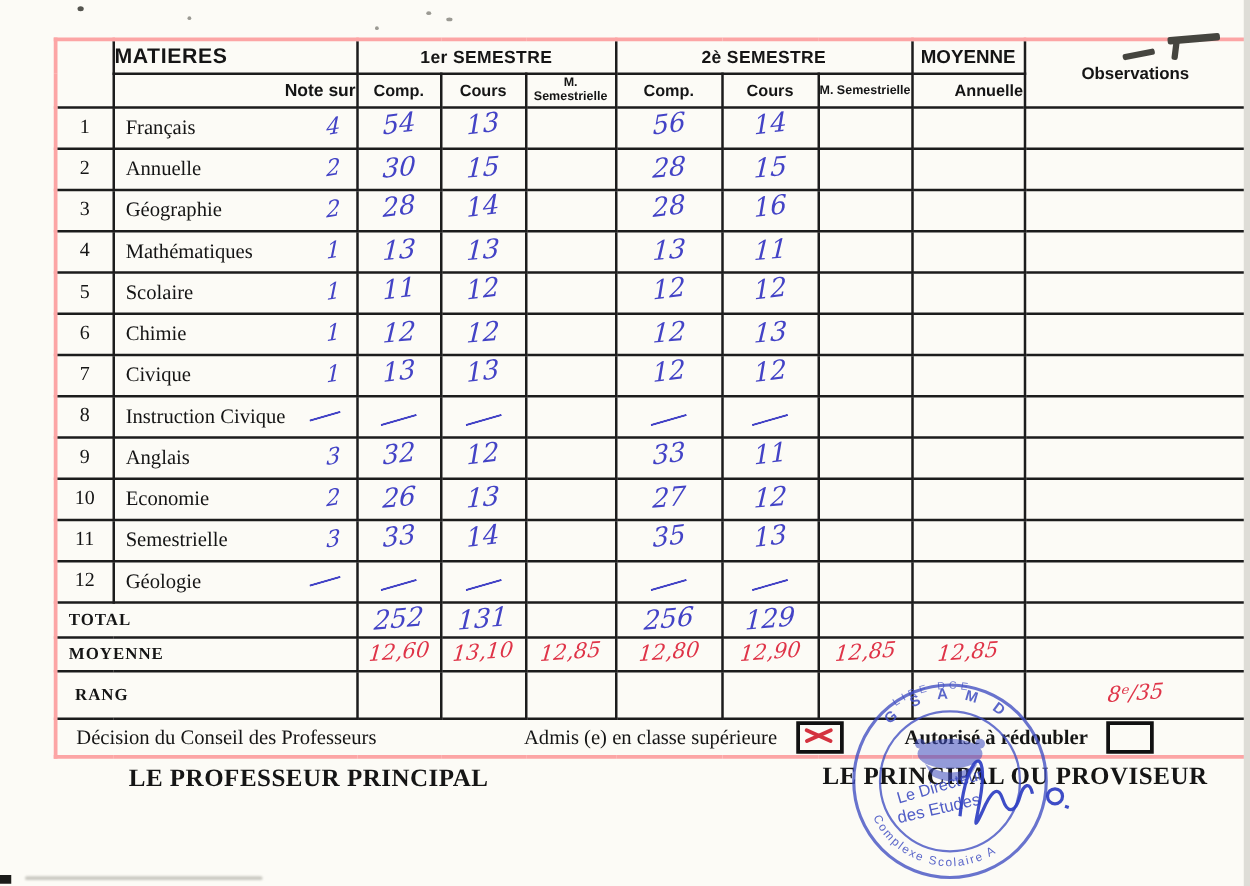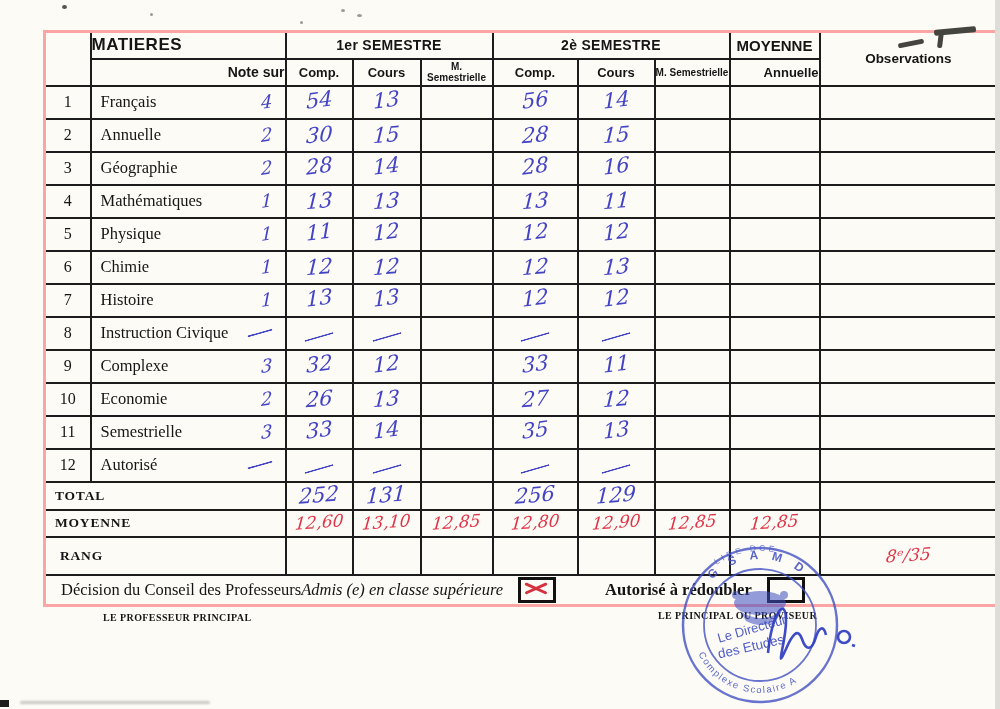--- a/index.html
+++ b/index.html
@@ -43,31 +43,31 @@
   .subj-wrap .hw.dashline{width:26px;}
   .rang-val{font-size:16px;}
 
   td.lbl{font-size:13.5px;font-weight:bold;letter-spacing:.8px;padding-left:9px;
          font-family:"Liberation Serif",serif;}
   tr.rang-row td.lbl{padding-left:14px;}
 
   
   .decision-cell{padding:0;}
   .decision-flex{display:flex;align-items:center;padding:0 0 0 15px;font-size:16.5px;}
-  .dec-admis{font-style:italic;}
+  .dec-admis{margin-left:118px;}
   .dec-red{margin-left:49px;font-weight:bold;}
   .cb{width:32px;height:20px;border:3px solid #111;display:inline-block;position:relative;
       margin-left:15px;background:transparent;flex:none;}
   .cb.checked::before,.cb.checked::after{content:"";position:absolute;left:3px;top:7px;width:24px;
       height:2.5px;background:#d4323f;border-radius:2px;}
   .cb.checked::before{transform:rotate(24deg);}
   .cb.checked::after{transform:rotate(-24deg);}
 
   
-  .sig{position:absolute;font-weight:bold;font-size:10px;letter-spacing:.4px;
+  .sig{position:absolute;font-weight:bold;font-size:20px;letter-spacing:.4px;
        font-family:"Liberation Serif",serif;}
   .sig-left{left:103px;top:612px;}
   .sig-right{left:658px;top:610px;z-index:2;}
 
   
   svg.stamp{position:absolute;left:640px;top:533px;z-index:5;pointer-events:none;}
 
   
   .speck{position:absolute;background:#9b9a93;border-radius:50%;}
   .mark{position:absolute;background:#45453f;border-radius:2px;}
@@ -182,21 +182,21 @@
     <td class="c-val"><span class="hw">13</span></td>
     <td class="c-val"><span class="hw">11</span></td>
     <td class="c-val"><span class="hw"></span></td>
     <td class="c-val"><span class="hw"></span></td>
     <td class="c-val"><span class="hw"></span></td>
   </tr>
         <tr class="datarow">
     <td class="c-num">5</td>
     <td class="c-subj">
       <span class="subj-wrap">
-        <span>Physique</span>
+        <span>Scolaire</span>
         <span class="hw">1</span>
       </span>
     </td>
     <td class="c-val"><span class="hw">11</span></td>
     <td class="c-val"><span class="hw">12</span></td>
     <td class="c-val"><span class="hw"></span></td>
     <td class="c-val"><span class="hw">12</span></td>
     <td class="c-val"><span class="hw">12</span></td>
     <td class="c-val"><span class="hw"></span></td>
     <td class="c-val"><span class="hw"></span></td>
@@ -216,21 +216,21 @@
     <td class="c-val"><span class="hw">12</span></td>
     <td class="c-val"><span class="hw">13</span></td>
     <td class="c-val"><span class="hw"></span></td>
     <td class="c-val"><span class="hw"></span></td>
     <td class="c-val"><span class="hw"></span></td>
   </tr>
         <tr class="datarow">
     <td class="c-num">7</td>
     <td class="c-subj">
       <span class="subj-wrap">
-        <span>Histoire</span>
+        <span>Civique</span>
         <span class="hw">1</span>
       </span>
     </td>
     <td class="c-val"><span class="hw">13</span></td>
     <td class="c-val"><span class="hw">13</span></td>
     <td class="c-val"><span class="hw"></span></td>
     <td class="c-val"><span class="hw">12</span></td>
     <td class="c-val"><span class="hw">12</span></td>
     <td class="c-val"><span class="hw"></span></td>
     <td class="c-val"><span class="hw"></span></td>
@@ -250,21 +250,21 @@
     <td class="c-val"><span class="hw dashline"></span></td>
     <td class="c-val"><span class="hw dashline"></span></td>
     <td class="c-val"><span class="hw"></span></td>
     <td class="c-val"><span class="hw"></span></td>
     <td class="c-val"><span class="hw"></span></td>
   </tr>
         <tr class="datarow">
     <td class="c-num">9</td>
     <td class="c-subj">
       <span class="subj-wrap">
-        <span>Complexe</span>
+        <span>Anglais</span>
         <span class="hw">3</span>
       </span>
     </td>
     <td class="c-val"><span class="hw">32</span></td>
     <td class="c-val"><span class="hw">12</span></td>
     <td class="c-val"><span class="hw"></span></td>
     <td class="c-val"><span class="hw">33</span></td>
     <td class="c-val"><span class="hw">11</span></td>
     <td class="c-val"><span class="hw"></span></td>
     <td class="c-val"><span class="hw"></span></td>
@@ -301,21 +301,21 @@
     <td class="c-val"><span class="hw">35</span></td>
     <td class="c-val"><span class="hw">13</span></td>
     <td class="c-val"><span class="hw"></span></td>
     <td class="c-val"><span class="hw"></span></td>
     <td class="c-val"><span class="hw"></span></td>
   </tr>
         <tr class="datarow">
     <td class="c-num">12</td>
     <td class="c-subj">
       <span class="subj-wrap">
-        <span>Autorisé</span>
+        <span>Géologie</span>
         <span class="hw dashline"></span>
       </span>
     </td>
     <td class="c-val"><span class="hw dashline"></span></td>
     <td class="c-val"><span class="hw dashline"></span></td>
     <td class="c-val"><span class="hw"></span></td>
     <td class="c-val"><span class="hw dashline"></span></td>
     <td class="c-val"><span class="hw dashline"></span></td>
     <td class="c-val"><span class="hw"></span></td>
     <td class="c-val"><span class="hw"></span></td>

